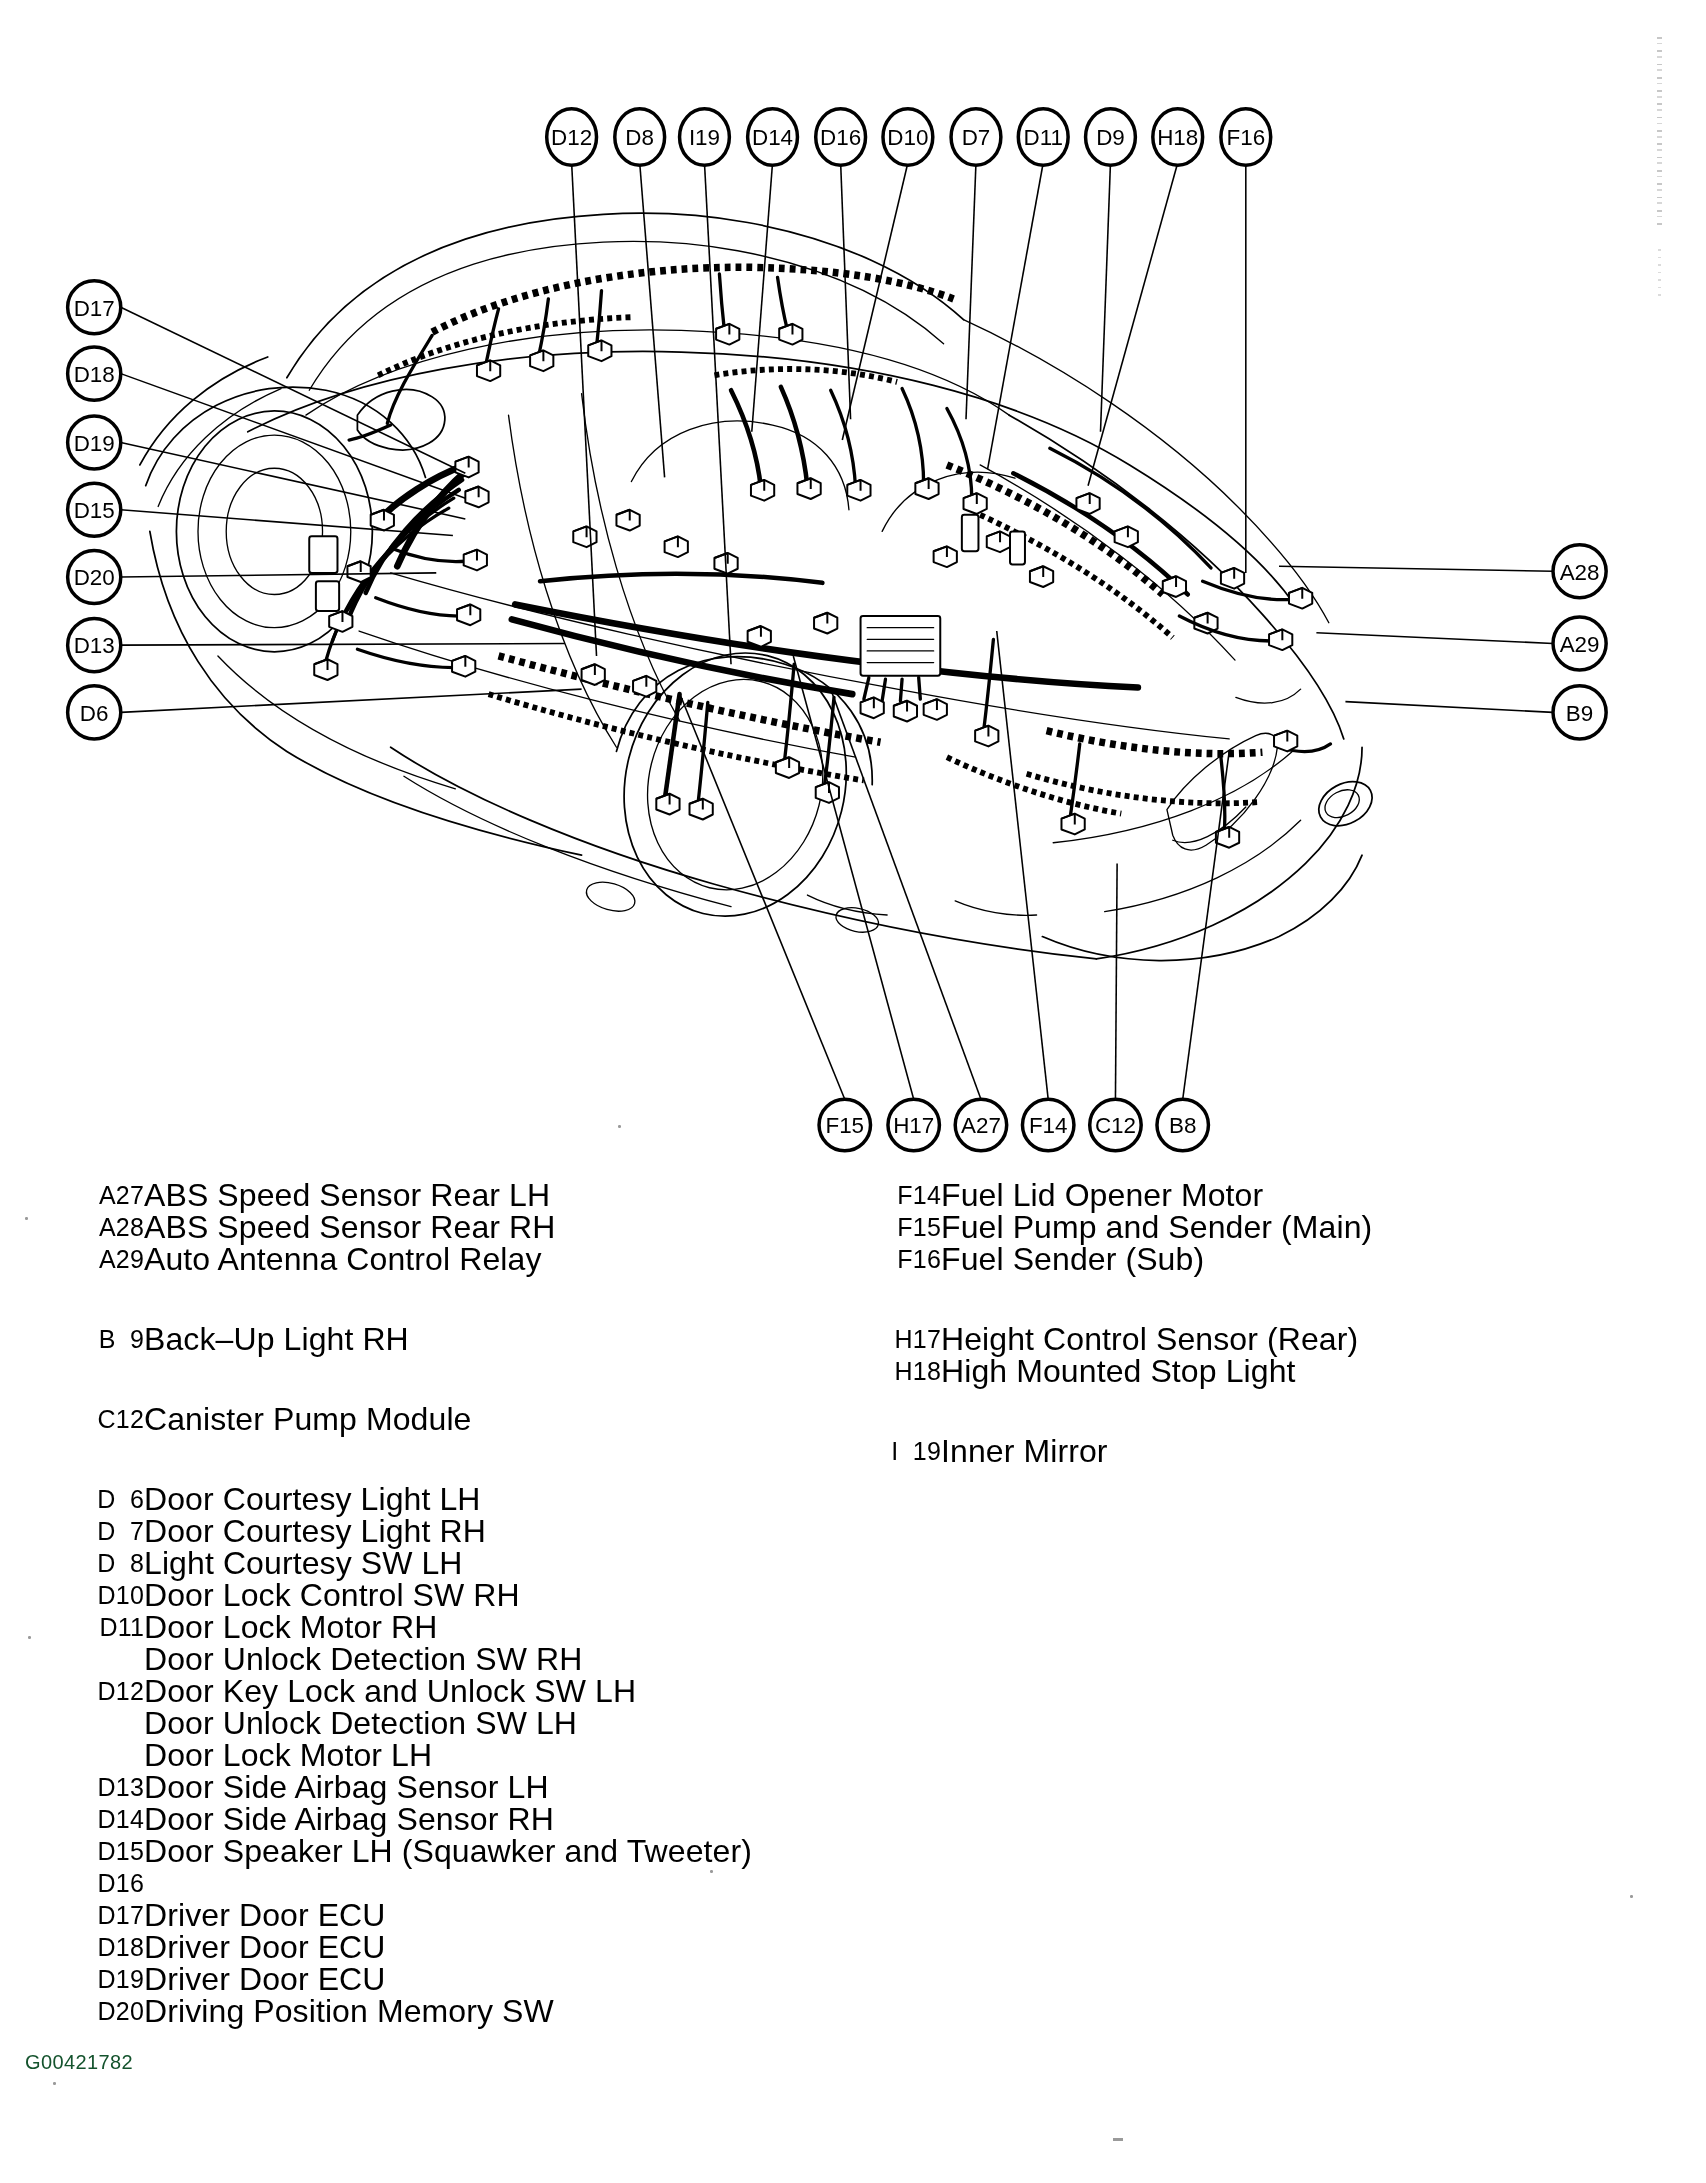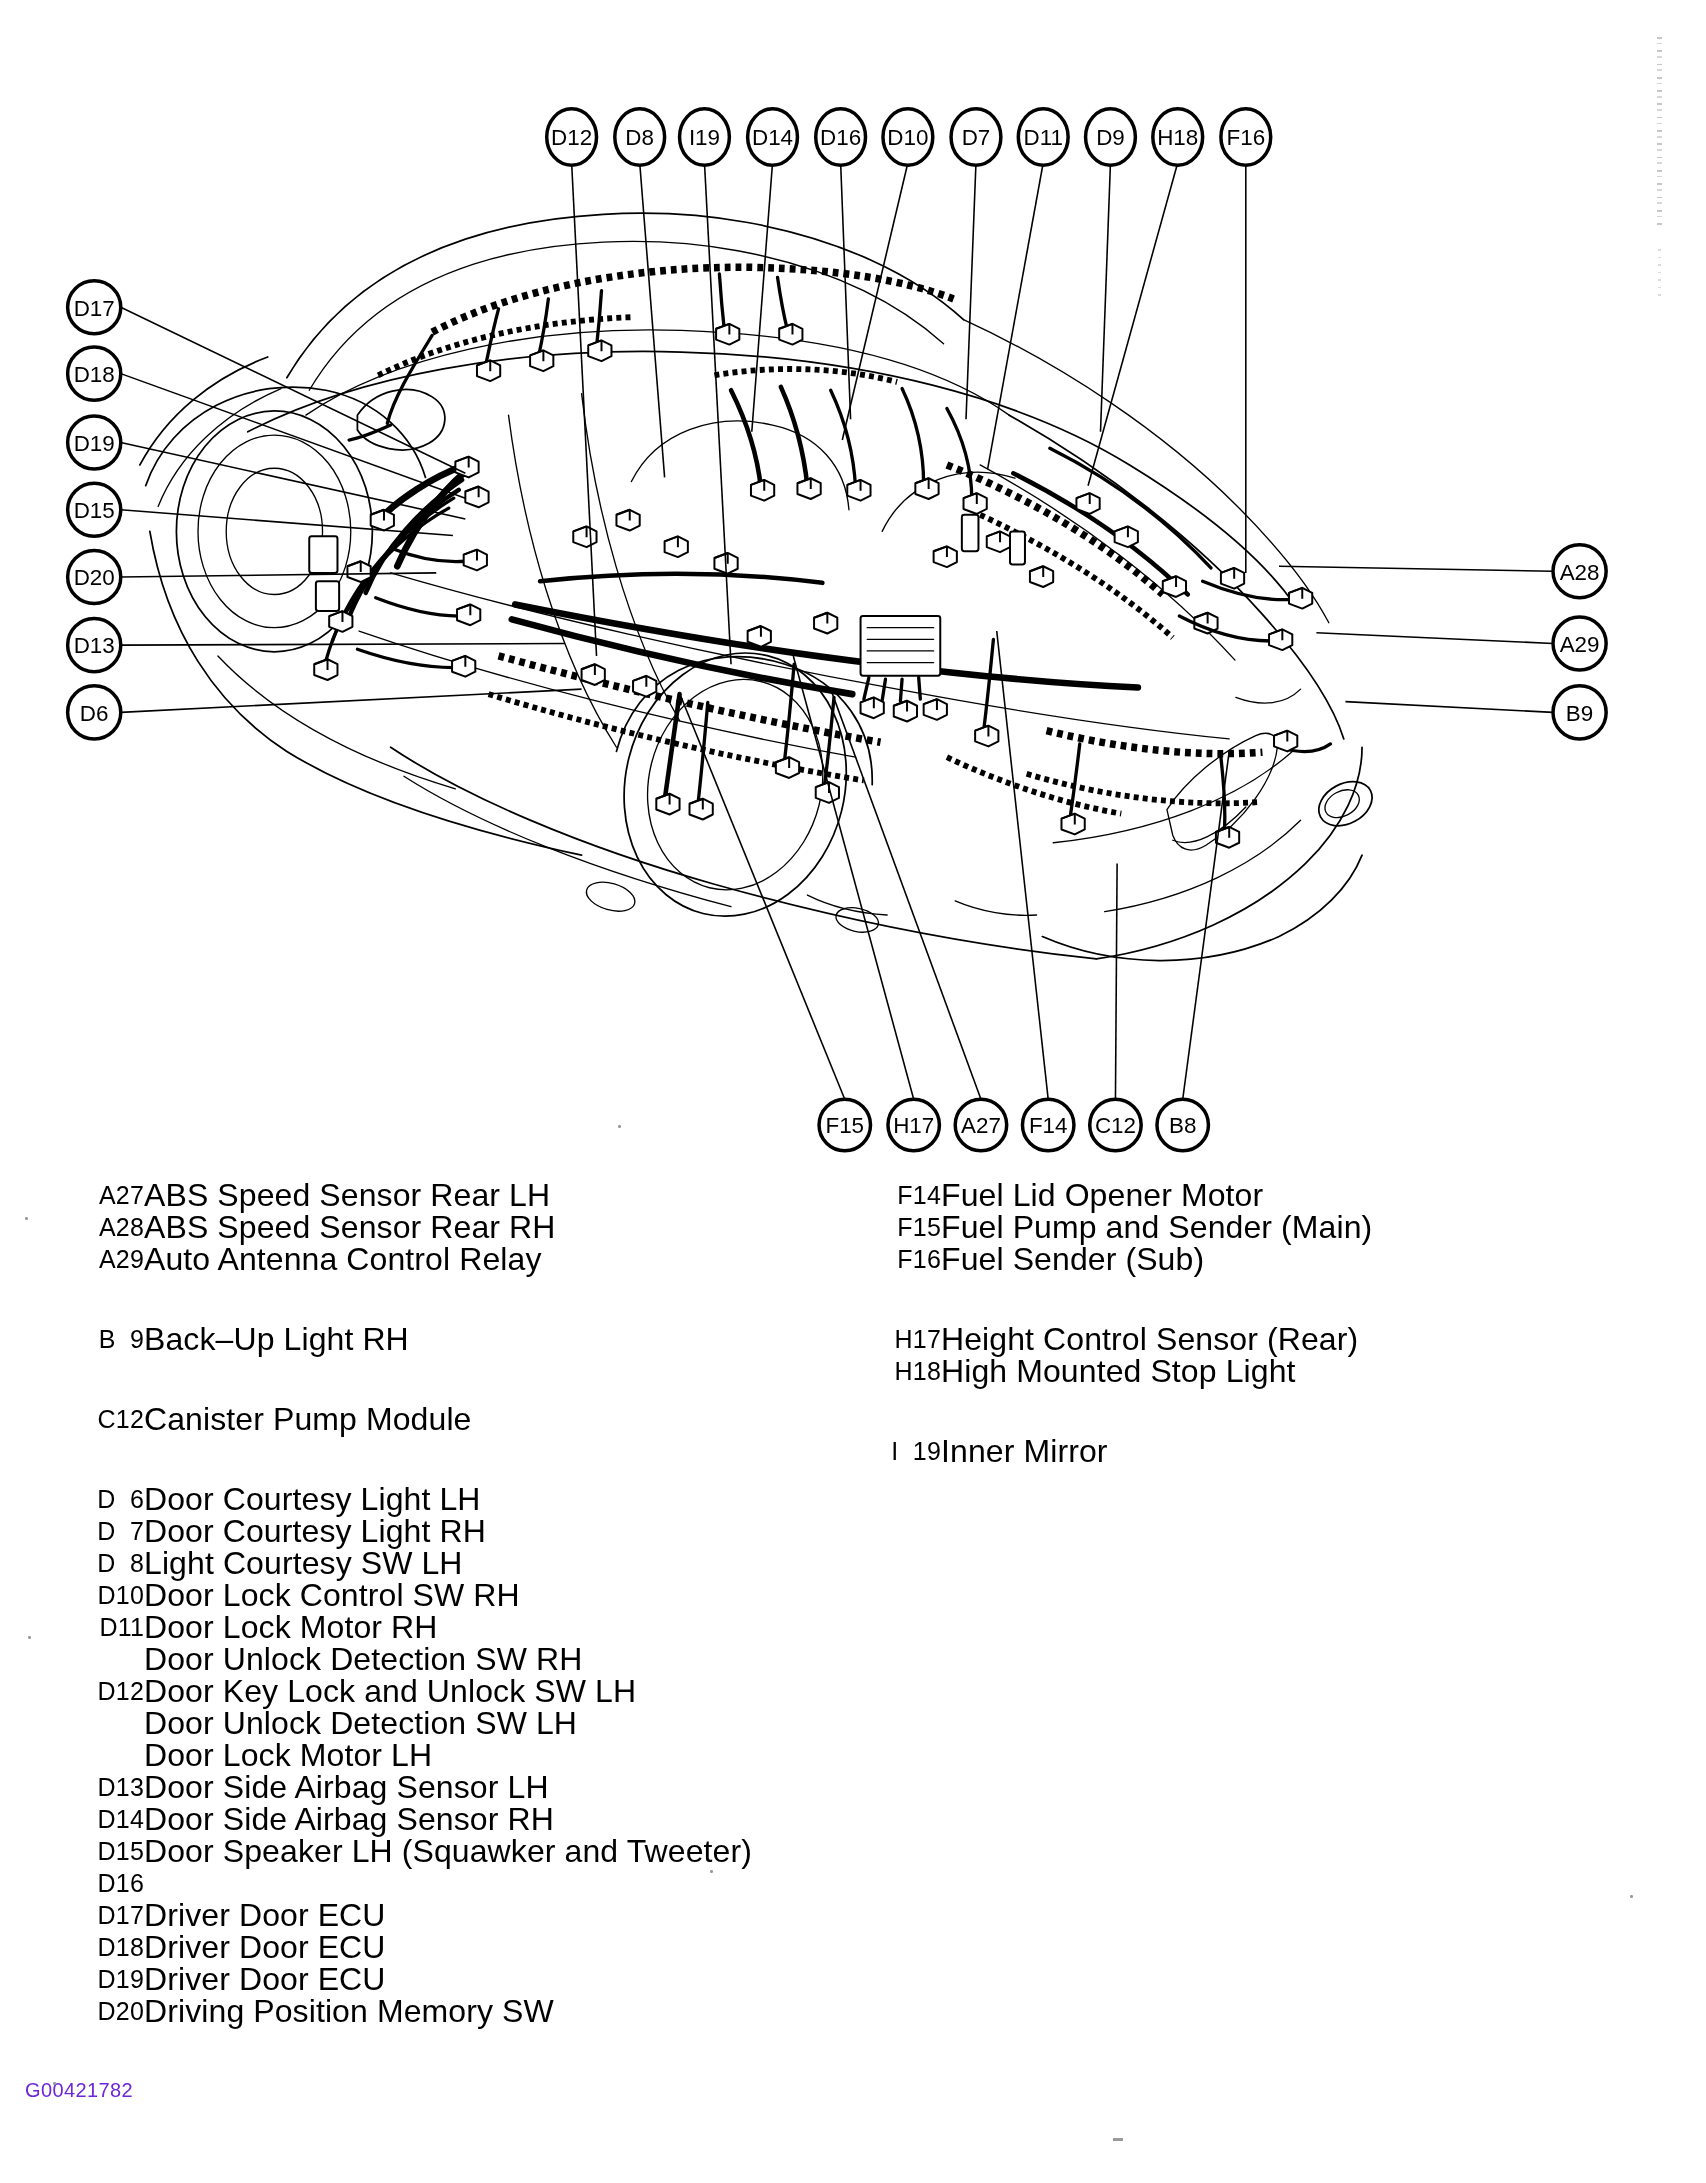--- a/index.html
+++ b/index.html
@@ -22,21 +22,21 @@
   .lrow.gap{height:48px;}
   .lcode{
     width:65px;flex:0 0 65px;font-size:25px;letter-spacing:0.2px;
     white-space:pre;
   }
   .ldesc{font-size:32px;letter-spacing:0.1px;white-space:pre;}
   .lrow.cont .lcode{visibility:hidden;}
 
   .footer-code{
     position:absolute;left:25px;top:2051px;
-    font-size:20px;letter-spacing:0.4px;color:#6d28d9;margin-top:28px;
+    font-size:20px;letter-spacing:0.4px;color:#14532d;
   }
   .edge-noise{
     position:absolute;left:1657px;top:37px;width:5px;height:191px;
     background:repeating-linear-gradient(
       to bottom,#bdbdbd 0 1.7px,transparent 1.7px 5.8px,#d0d0d0 5.8px 7.5px,transparent 7.5px 13.3px);
     opacity:.85;
   }
   .edge-noise2{
     position:absolute;left:1658px;top:249px;width:3.3px;height:50px;
     background:repeating-linear-gradient(to bottom,#cccccc 0 1.7px,transparent 1.7px 7.5px);

